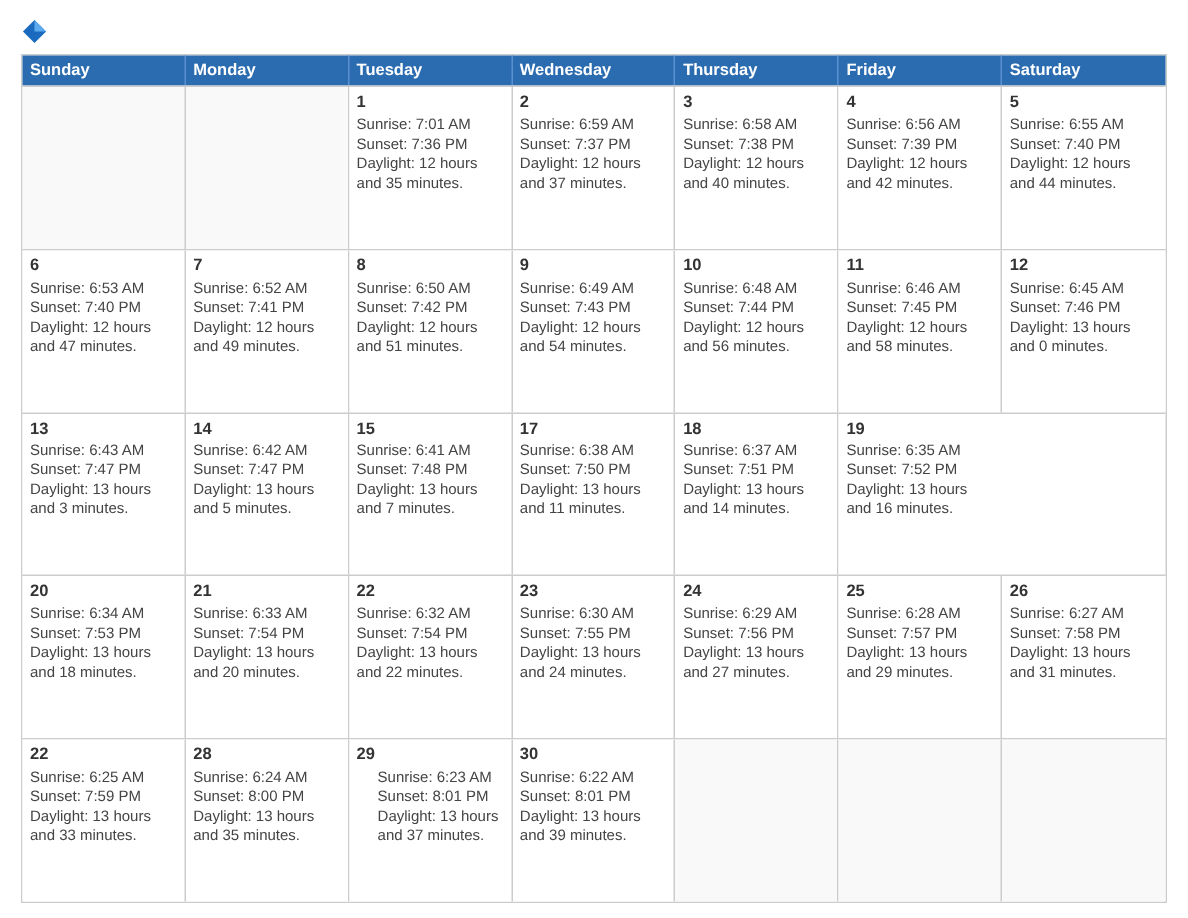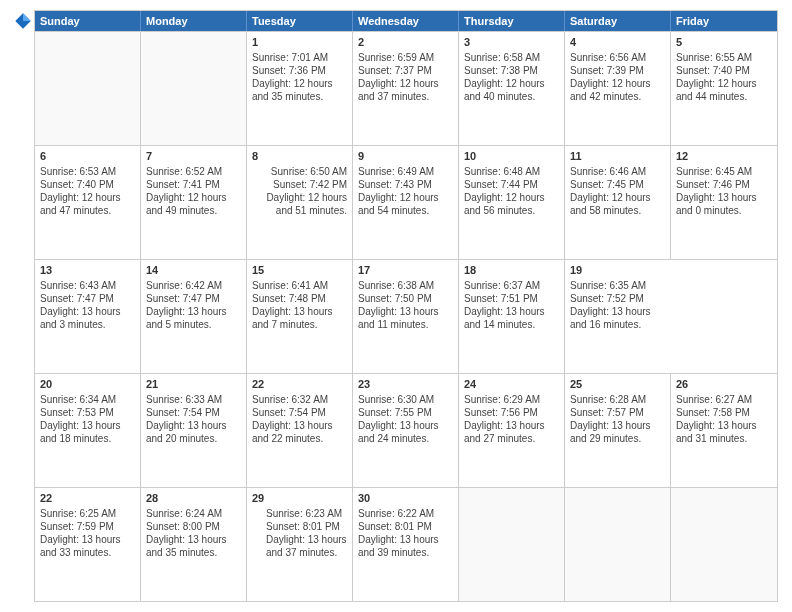--- a/index.html
+++ b/index.html
@@ -8,21 +8,21 @@
       height: 612px;
       font-family: Arial, sans-serif;
       background: #fff;
       overflow: hidden;
     }
     .page {
       width: 792px;
       height: 612px;
       padding: 10px 14px;
       display: flex;
-      flex-direction: row;
+      flex-direction: column;
     }
     .header {
       display: flex;
       align-items: flex-start;
       justify-content: space-between;
       margin-bottom: 4px;
     }
     .logo {
       display: flex;
       align-items: center;
@@ -135,22 +135,22 @@
     </div>
   </div>
 
   <div class="calendar">
     <div class="cal-header">
     <div class="cal-header-cell">Sunday</div>
         <div class="cal-header-cell">Monday</div>
         <div class="cal-header-cell">Tuesday</div>
         <div class="cal-header-cell">Wednesday</div>
         <div class="cal-header-cell">Thursday</div>
+        <div class="cal-header-cell">Friday</div>
         <div class="cal-header-cell">Saturday</div>
-        <div class="cal-header-cell">Friday</div>
       </div>
     <div class="cal-body">
     <div class="cal-row">
           <div class="cal-cell empty"></div>
           <div class="cal-cell empty"></div>
           <div class="cal-cell">
             <span class="day-num">1</span>
             <div class="cell-text" style="white-space: pre-wrap;">Sunrise: 7:01 AM
 Sunset: 7:36 PM
 Daylight: 12 hours and 35 minutes.</div>
@@ -188,21 +188,21 @@
 Daylight: 12 hours and 47 minutes.</div>
           </div>
           <div class="cal-cell">
             <span class="day-num">7</span>
             <div class="cell-text" style="white-space: pre-wrap;">Sunrise: 6:52 AM
 Sunset: 7:41 PM
 Daylight: 12 hours and 49 minutes.</div>
           </div>
           <div class="cal-cell">
             <span class="day-num">8</span>
-            <div class="cell-text" style="white-space: pre-wrap; text-align: right;">Sunrise: 6:50 AM
+            <div class="cell-text" style="white-space: pre-wrap;">Sunrise: 6:50 AM
 Sunset: 7:42 PM
 Daylight: 12 hours and 51 minutes.</div>
           </div>
           <div class="cal-cell">
             <span class="day-num">9</span>
             <div class="cell-text" style="white-space: pre-wrap;">Sunrise: 6:49 AM
 Sunset: 7:43 PM
 Daylight: 12 hours and 54 minutes.</div>
           </div>
           <div class="cal-cell">

